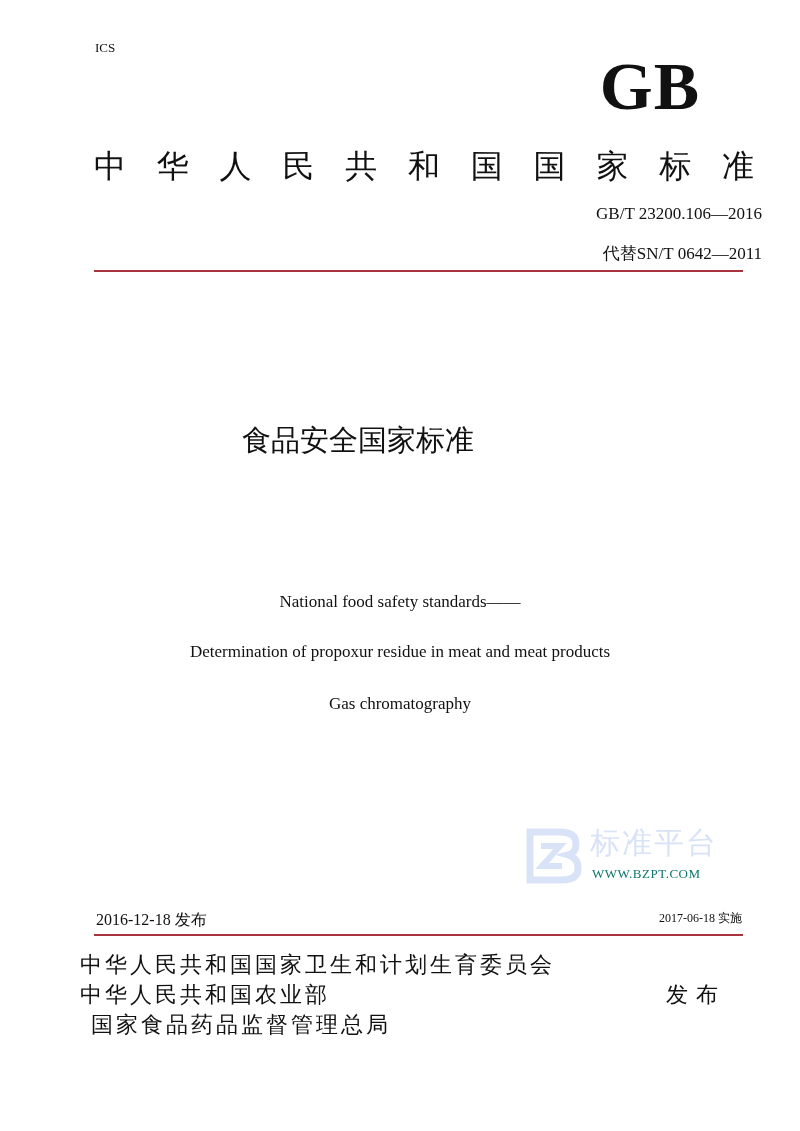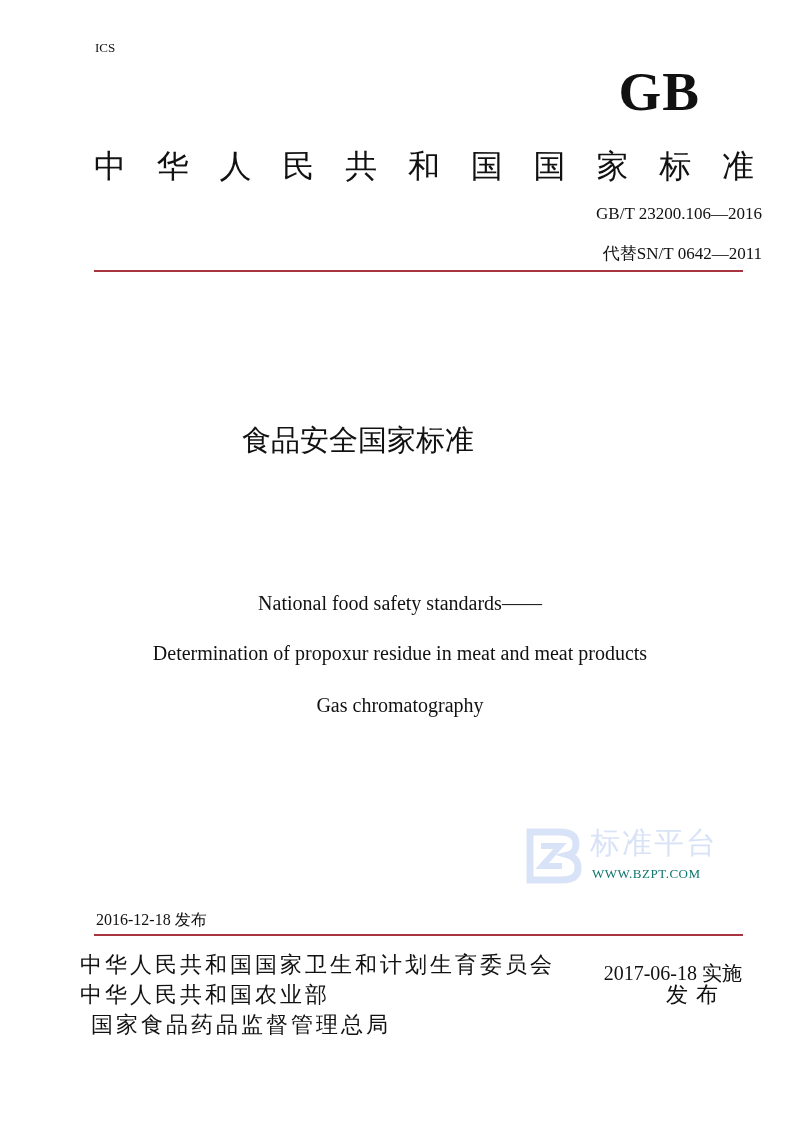--- a/index.html
+++ b/index.html
@@ -1,38 +1,38 @@
 <!DOCTYPE html>
 <html><head>
 <meta charset="utf-8">
 <style>
   html, body { margin: 0; padding: 0; background: #ffffff; }
   body { width: 800px; height: 1131px; position: relative; overflow: hidden; color: #111; }
   .serif { font-family: "Liberation Serif", "DejaVu Serif", serif; }
   .sans { font-family: "DejaVu Sans", "Liberation Sans", sans-serif; }
   .abs { position: absolute; }
   #ics { left: 95px; top: 40px; font-size: 13px; }
-  #gb-logo { right: 100px; top: 64px; font-size: 55px; font-weight: bold; letter-spacing: 1px; line-height: 1; }
+  #gb-logo { right: 100px; top: 52px; font-size: 68px; font-weight: bold; letter-spacing: 1px; line-height: 1; }
   #national-std { left: 94px; top: 150px; width: 660px; font-size: 32px; display: flex; justify-content: space-between; line-height: 1; }
   #std-number { right: 38px; top: 204px; font-size: 17px; }
   #replaces { right: 38px; top: 242px; font-size: 17px; }
   .rule { left: 94px; width: 649px; height: 2px; background: #a8343f; }
   #rule-top { top: 270px; }
   #rule-bottom { top: 934px; }
   #cn-title { left: 0; width: 716px; top: 420px; text-align: center; font-size: 29px; line-height: 40px; }
-  .en-line { left: 0; width: 800px; text-align: center; font-size: 20px; }
+  .en-line { left: 0; width: 800px; text-align: center; font-size: 17px; }
   #en1 { top: 592px; }
   #en2 { top: 642px; }
   #en3 { top: 694px; }
   #watermark { left: 524px; top: 826px; width: 200px; height: 64px; opacity: 1; }
   #wm-logo { position: absolute; left: 0; top: 0; width: 58px; height: 58px; }
   #wm-cn { position: absolute; left: 66px; top: 0; font-size: 30px; color: #d9e3f7; letter-spacing: 2px; line-height: 34px; }
   #wm-url { position: absolute; left: 68px; top: 40px; font-size: 13px; color: #0f766e; letter-spacing: 0.5px; }
   #issue-date { left: 96px; top: 910px; font-size: 16px; }
-  #impl-date { right: 58px; top: 960px; font-size: 20px; }
+  #impl-date { right: 58px; top: 910px; font-size: 12px; }
   .issuer { left: 80px; font-size: 22px; letter-spacing: 3px; }
   #issuer1 { top: 950px; text-align: right; }
   #issuer2 { top: 980px; }
   #issuer3 { top: 1010px; margin-left: 11px; }
   #publish { right: 74px; top: 980px; font-size: 22px; letter-spacing: 8px; }
 </style>
 </head>
 <body>
 
 <div class="abs serif" id="ics">ICS</div>

